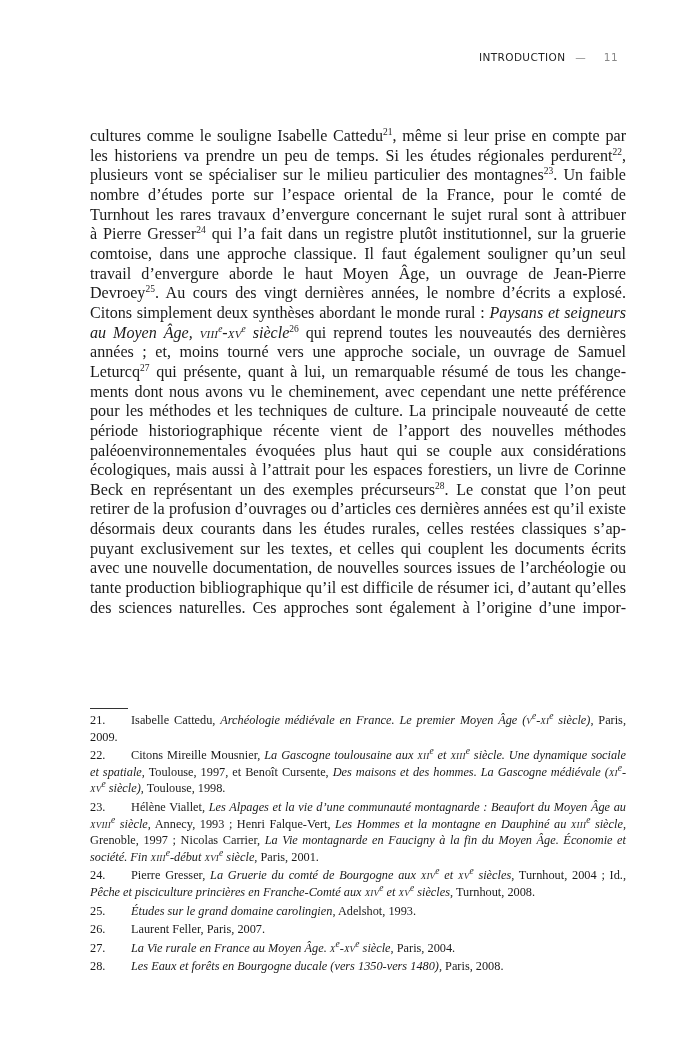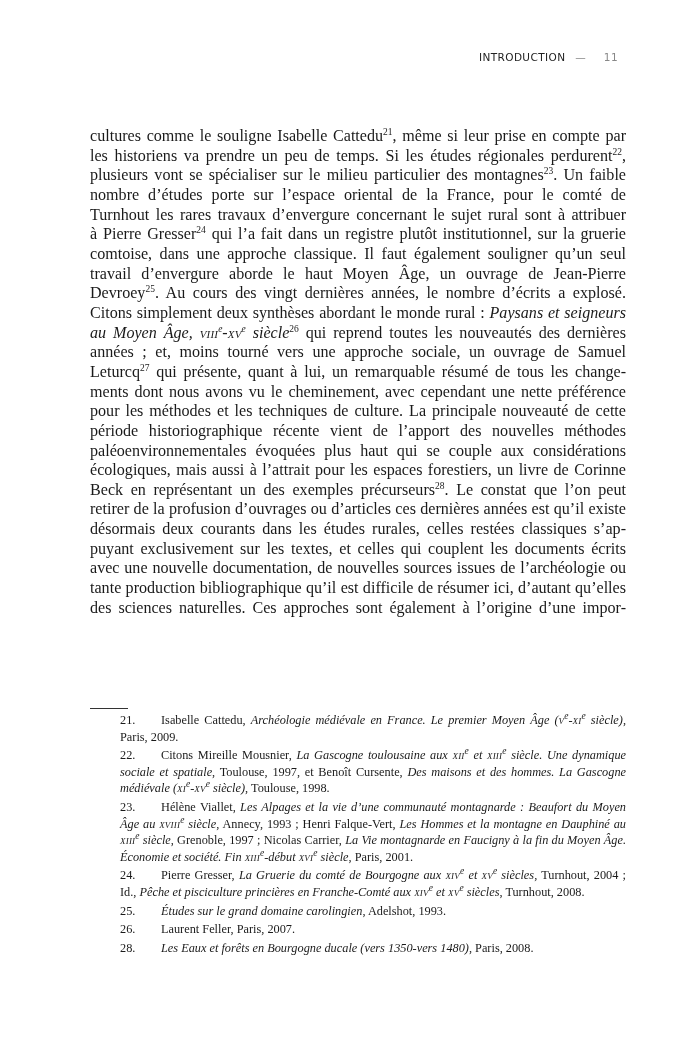--- a/index.html
+++ b/index.html
@@ -19,21 +19,21 @@
   .body-text .line { display: block; text-align: justify; text-align-last: justify; white-space: nowrap; }
   .body-text .line.last { text-align-last: justify; }
   sup { font-size: 9.5px; line-height: 0; vertical-align: super; }
   .sc { font-variant: small-caps; font-style: normal; letter-spacing: 0.2px; }
   .it { font-style: italic; }
   .fn-rule { position: absolute; left: 90px; top: 708px; width: 38px; border-top: 1px solid #333; }
   .footnotes {
     position: absolute; left: 90px; top: 712px; width: 536px;
     font-family: "Liberation Serif", serif; font-size: 12.3px; line-height: 16.6px;
   }
-  .fn { text-align: justify; margin-bottom: 2px; margin-left: 30px; }
+  .fn { text-align: justify; margin-bottom: 2px; }
   .fn-num { display: inline-block; width: 41px; }
 </style>
 </head>
 <body>
 
 <div class="running-head">
   <span>INTRODUCTION</span>
   <span class="sep">—</span>
   <span class="num">11</span>
 </div>
@@ -68,14 +68,15 @@
 
 <div class="fn-rule"></div>
 
 <div class="footnotes" id="footnotes">
     <div class="fn"><span class="fn-num">21.</span><span class="">Isabelle Cattedu, </span><span class="it">Archéologie médiévale en France. Le premier Moyen Âge (</span><span class="it sc" style="font-style: italic;">v</span><sup class="it">e</sup><span class="it">-</span><span class="it sc" style="font-style: italic;">xi</span><sup class="it">e</sup><span class="it"> siècle)</span><span class="">, Paris, 2009.</span></div>
     <div class="fn"><span class="fn-num">22.</span><span class="">Citons Mireille Mousnier, </span><span class="it">La Gascogne toulousaine aux </span><span class="it sc" style="font-style: italic;">xii</span><sup class="it">e</sup><span class="it"> et </span><span class="it sc" style="font-style: italic;">xiii</span><sup class="it">e</sup><span class="it"> siècle. Une dynamique sociale et spatiale</span><span class="">, Toulouse, 1997, et Benoît Cursente, </span><span class="it">Des maisons et des hommes. La Gascogne médiévale (</span><span class="it sc" style="font-style: italic;">xi</span><sup class="it">e</sup><span class="it">-</span><span class="it sc" style="font-style: italic;">xv</span><sup class="it">e</sup><span class="it"> siècle)</span><span class="">, Toulouse, 1998.</span></div>
     <div class="fn"><span class="fn-num">23.</span><span class="">Hélène Viallet, </span><span class="it">Les Alpages et la vie d’une communauté montagnarde : Beaufort du Moyen Âge au </span><span class="it sc" style="font-style: italic;">xviii</span><sup class="it">e</sup><span class="it"> siècle</span><span class="">, Annecy, 1993 ; Henri Falque-Vert, </span><span class="it">Les Hommes et la montagne en Dauphiné au </span><span class="it sc" style="font-style: italic;">xiii</span><sup class="it">e</sup><span class="it"> siècle</span><span class="">, Grenoble, 1997 ; Nicolas Carrier, </span><span class="it">La Vie montagnarde en Faucigny à la fin du Moyen Âge. Économie et société. Fin </span><span class="it sc" style="font-style: italic;">xiii</span><sup class="it">e</sup><span class="it">-début </span><span class="it sc" style="font-style: italic;">xvi</span><sup class="it">e</sup><span class="it"> siècle</span><span class="">, Paris, 2001.</span></div>
     <div class="fn"><span class="fn-num">24.</span><span class="">Pierre Gresser, </span><span class="it">La Gruerie du comté de Bourgogne aux </span><span class="it sc" style="font-style: italic;">xiv</span><sup class="it">e</sup><span class="it"> et </span><span class="it sc" style="font-style: italic;">xv</span><sup class="it">e</sup><span class="it"> siècles</span><span class="">, Turnhout, 2004 ; Id., </span><span class="it">Pêche et pisciculture princières en Franche-Comté aux </span><span class="it sc" style="font-style: italic;">xiv</span><sup class="it">e</sup><span class="it"> et </span><span class="it sc" style="font-style: italic;">xv</span><sup class="it">e</sup><span class="it"> siècles</span><span class="">, Turnhout, 2008.</span></div>
     <div class="fn"><span class="fn-num">25.</span><span class="it">Études sur le grand domaine carolingien</span><span class="">, Adelshot, 1993.</span></div>
     <div class="fn"><span class="fn-num">26.</span><span class="">Laurent Feller, Paris, 2007.</span></div>
+    <div class="fn"><span class="fn-num">27.</span><span class="it">La Vie rurale en France au Moyen Âge. </span><span class="it sc" style="font-style: italic;">x</span><sup class="it">e</sup><span class="it">-</span><span class="it sc" style="font-style: italic;">xv</span><sup class="it">e</sup><span class="it"> siècle</span><span class="">, Paris, 2004.</span></div>
     <div class="fn"><span class="fn-num">28.</span><span class="it">Les Eaux et forêts en Bourgogne ducale (vers 1350-vers 1480)</span><span class="">, Paris, 2008.</span></div>
   </div>
 
 </body></html>

